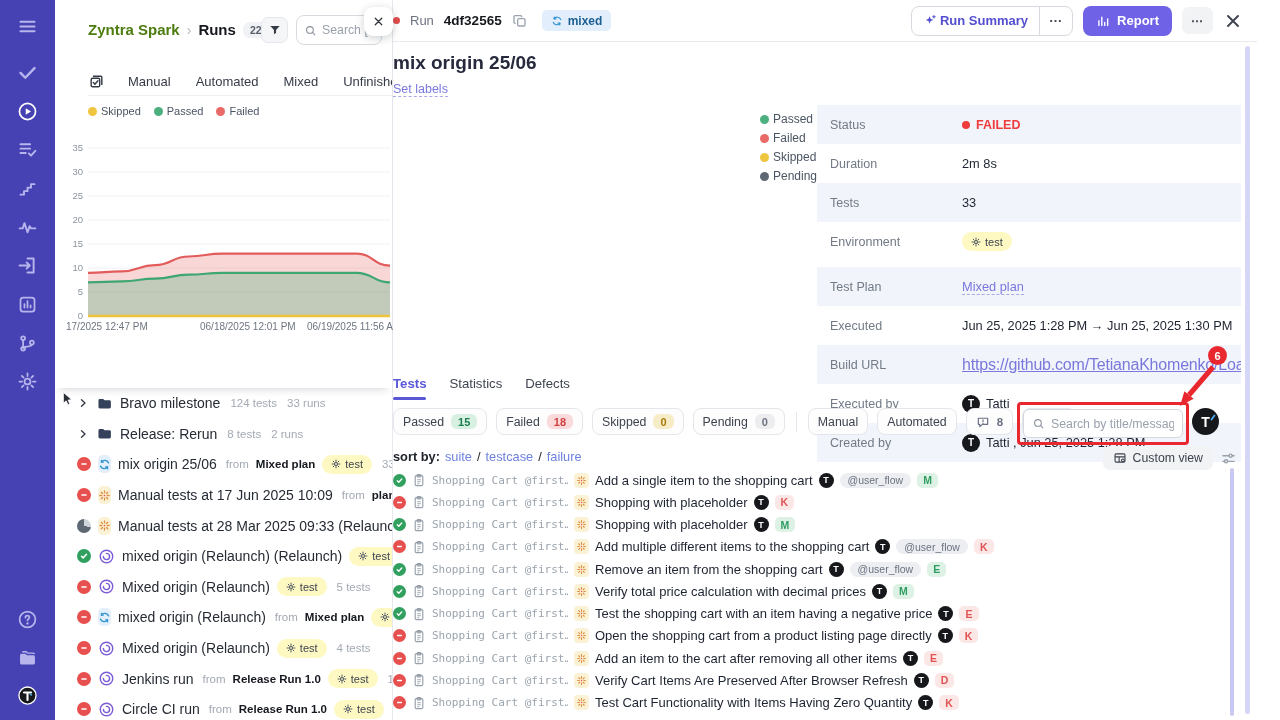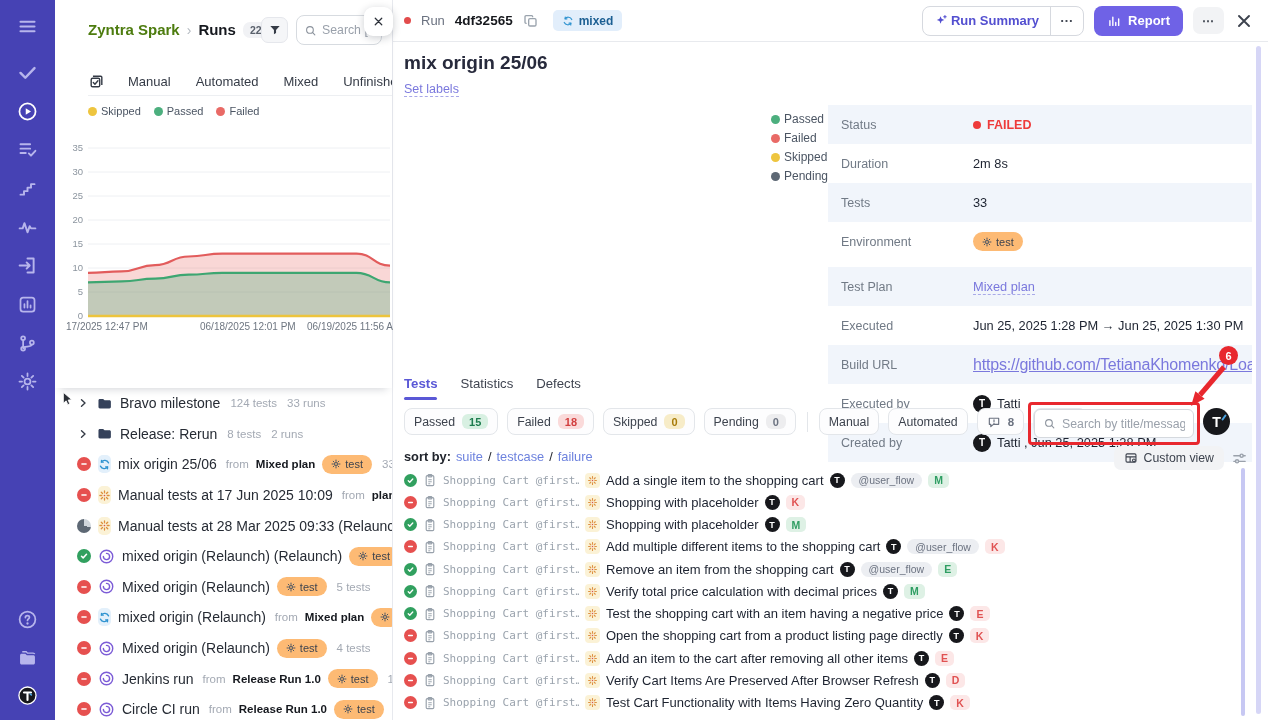--- a/index.html
+++ b/index.html
@@ -46,25 +46,25 @@
 .fold{width:17px;height:17px;color:#35415a}
 .st{width:14px;height:14px;border-radius:50%;display:inline-flex;align-items:center;justify-content:center;flex:none}
 .st svg{width:10px;height:10px}
 .st.passed{background:#31a05f}
 .st.failed{background:#e6504f}
 .st.partial{background:conic-gradient(#cfd5db 0 100deg,#5d6874 100deg 360deg)}
 .mix-ic{width:18px;height:18px;border-radius:5px;background:#e3f0fb;color:#2f93d0;display:inline-flex;align-items:center;justify-content:center}
 .mix-ic .icn,.man-ic .icn{width:13px;height:13px}
 .man-ic{width:18px;height:18px;border-radius:5px;background:#fbf2d6;display:inline-flex;align-items:center;justify-content:center}
 .auto-ic{width:17px;height:17px;color:#7c5cd6}
-.env-pill{display:inline-flex;align-items:center;gap:4px;height:19px;padding:0 9px;background:#fdba74;border-radius:10px;font-size:11px;color:#3d434e;flex:none}
+.env-pill{display:inline-flex;align-items:center;gap:4px;height:19px;padding:0 9px;background:#fef9c3;border-radius:10px;font-size:11px;color:#3d434e;flex:none}
 .env-pill .icn{width:10px;height:10px;color:#4b5563}
 .cursor-ic{position:absolute;left:5px;top:3px;width:16px;height:16px;z-index:4}
 
-#main{position:absolute;left:381px;top:0;width:887px;height:720px;background:#fff}
+#main{position:absolute;left:370px;top:0;width:887px;height:720px;background:#fff}
 #main-top{height:42px;border-bottom:1px solid #e8eaee;display:flex;align-items:center;gap:10px;padding:0 14px 0 23px}
 #tb-dot{width:7px;height:7px;border-radius:50%;background:#e24c4c}
 #tb-run-label{font-size:13px;color:#6b7280}
 #tb-run-id{font-size:13.5px;font-weight:700;color:#16181d}
 #tb-copy{width:16px;height:16px;color:#9aa3ad;cursor:pointer}
 .type-badge{display:inline-flex;align-items:center;gap:5px;background:#e2eefb;color:#1c5f93;font-size:12px;font-weight:600;padding:3.5px 9px;border-radius:5px;margin-left:4px}
 .type-badge .icn{width:12px;height:12px;color:#2f93d0}
 #tb-right{margin-left:auto;display:flex;align-items:center;gap:10px}
 #btn-summary{display:flex;align-items:center;height:30px;border:1px solid #d6d9df;border-radius:8px;background:#fff;color:#534fd0;font-weight:600;font-size:13px;cursor:pointer;font-family:inherit}
 #btn-summary .seg1{display:flex;align-items:flex-start;gap:2px;padding:0 11px}

